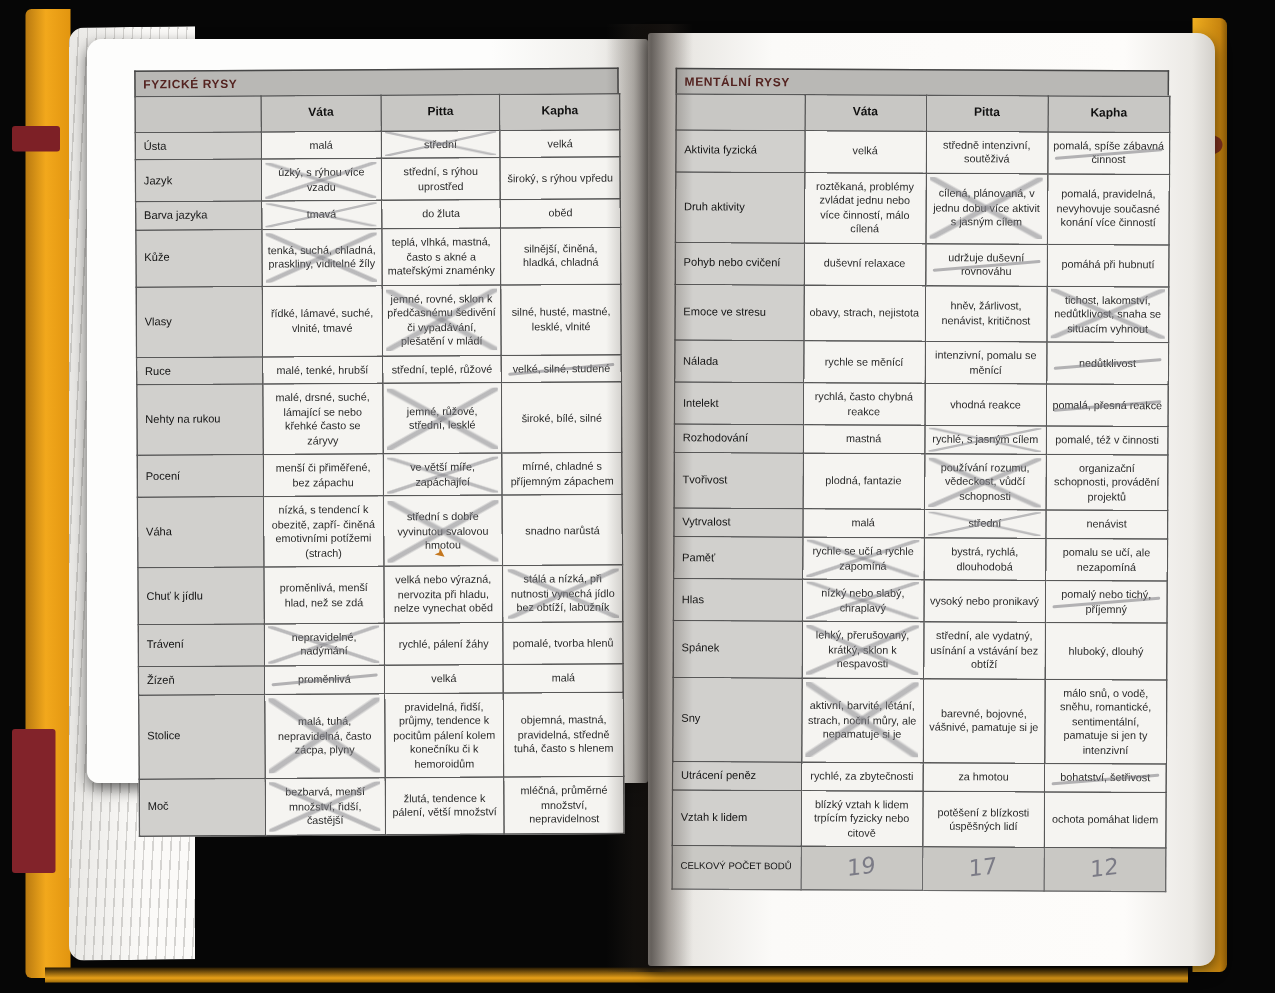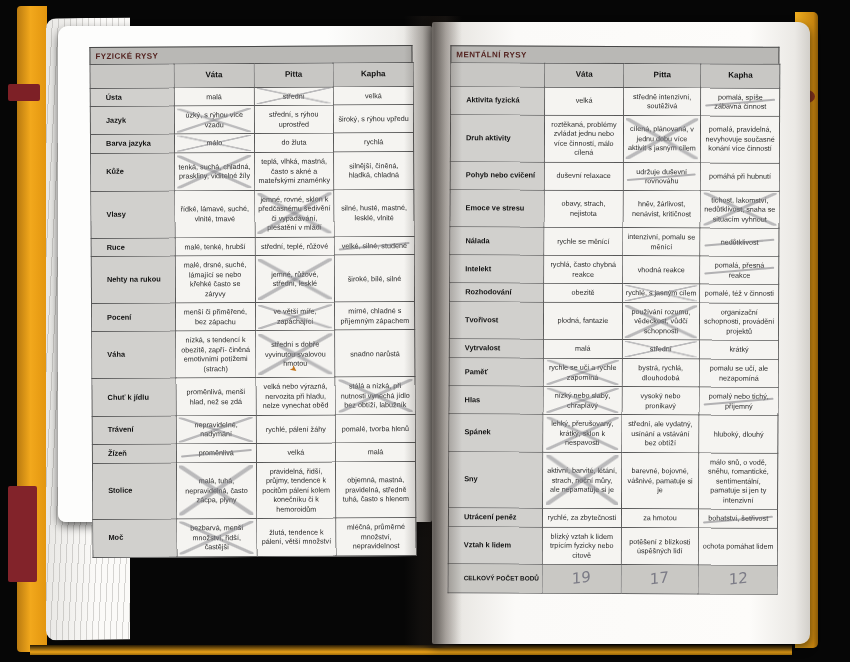--- a/index.html
+++ b/index.html
@@ -36,21 +36,21 @@
   
   .table-wrap{position:absolute;z-index:3;}
   .left-table{left:33px;top:20px;width:323px;transform:rotate(-.35deg);}
   .right-table{left:17px;top:24px;width:329px;transform:rotate(.3deg);}
   .ttitle{background:#b9b8b5;border:1px solid #474747;border-bottom:none;
     padding:4px 5px 3px;font-size:8px;font-weight:bold;color:#542320;letter-spacing:.4px;}
   .dtable{display:table;width:100%;border-collapse:collapse;background:#f3f2ef;border:1px solid #3e3e3e;}
   .trow{display:table-row;}
   .tcell{display:table-cell;border:1px solid #585858;font-size:7.2px;line-height:1.32;
     padding:4px 3px;text-align:center;vertical-align:middle;color:#2b2b2b;position:relative;}
-  .tlabel{width:26%;background:#d1d0cd;font-weight:bold;text-align:left;padding-left:15px;
+  .tlabel{width:26%;background:#d1d0cd;font-weight:normal;text-align:left;padding-left:5px;
     color:#131313;font-size:7.4px;}
   .thead .tcell{background:#c8c7c4;font-weight:bold;color:#101010;font-size:8px;padding:6px 3px;}
   .tdata{width:24.66%;background:#f5f4f1;}
   .tfoot .tcell{background:#c9c8c4;border-color:#6a6a6a;}
   .tfoot .tlabel{background:#c9c8c4;font-size:6.4px;white-space:nowrap;}
   .score{display:inline-block;font-size:15px;color:#7b7b86;transform:rotate(-7deg) skewX(-7deg);
     font-family:"DejaVu Sans",sans-serif;}
   
   .mark-x::after{content:"";position:absolute;left:3%;right:3%;top:5%;bottom:5%;pointer-events:none;
     background:
@@ -92,23 +92,23 @@
               <div class="tcell tdata">velká</div>
             </div>
             <div class="trow">
               <div class="tcell tlabel">Jazyk</div>
               <div class="tcell tdata mark-x">úzký, s rýhou více vzadu</div>
               <div class="tcell tdata">střední, s rýhou uprostřed</div>
               <div class="tcell tdata">široký, s rýhou vpředu</div>
             </div>
             <div class="trow">
               <div class="tcell tlabel">Barva jazyka</div>
-              <div class="tcell tdata mark-x">málo</div>
+              <div class="tcell tdata mark-x">tmavá</div>
               <div class="tcell tdata">do žluta</div>
-              <div class="tcell tdata">rychlá</div>
+              <div class="tcell tdata">oběd</div>
             </div>
             <div class="trow">
               <div class="tcell tlabel">Kůže</div>
               <div class="tcell tdata mark-x">tenká, suchá, chladná, praskliny, viditelné žíly</div>
               <div class="tcell tdata">teplá, vlhká, mastná, často s akné a mateřskými znaménky</div>
               <div class="tcell tdata">silnější, činěná, hladká, chladná</div>
             </div>
             <div class="trow">
               <div class="tcell tlabel">Vlasy</div>
               <div class="tcell tdata">řídké, lámavé, suché, vlnité, tmavé</div>
@@ -216,35 +216,35 @@
               <div class="tcell tdata mark-strike">nedůtklivost</div>
             </div>
             <div class="trow">
               <div class="tcell tlabel">Intelekt</div>
               <div class="tcell tdata">rychlá, často chybná reakce</div>
               <div class="tcell tdata">vhodná reakce</div>
               <div class="tcell tdata mark-strike">pomalá, přesná reakce</div>
             </div>
             <div class="trow">
               <div class="tcell tlabel">Rozhodování</div>
-              <div class="tcell tdata">obezitě</div>
+              <div class="tcell tdata">mastná</div>
               <div class="tcell tdata mark-x">rychlé, s jasným cílem</div>
               <div class="tcell tdata">pomalé, též v činnosti</div>
             </div>
             <div class="trow">
               <div class="tcell tlabel">Tvořivost</div>
               <div class="tcell tdata">plodná, fantazie</div>
               <div class="tcell tdata mark-x">používání rozumu, vědeckost, vůdčí schopnosti</div>
               <div class="tcell tdata">organizační schopnosti, provádění projektů</div>
             </div>
             <div class="trow">
               <div class="tcell tlabel">Vytrvalost</div>
               <div class="tcell tdata">malá</div>
               <div class="tcell tdata mark-x">střední</div>
-              <div class="tcell tdata">krátký</div>
+              <div class="tcell tdata">nenávist</div>
             </div>
             <div class="trow">
               <div class="tcell tlabel">Paměť</div>
               <div class="tcell tdata mark-x">rychle se učí a rychle zapomíná</div>
               <div class="tcell tdata">bystrá, rychlá, dlouhodobá</div>
               <div class="tcell tdata">pomalu se učí, ale nezapomíná</div>
             </div>
             <div class="trow">
               <div class="tcell tlabel">Hlas</div>
               <div class="tcell tdata mark-x">nízký nebo slabý, chraplavý</div>

